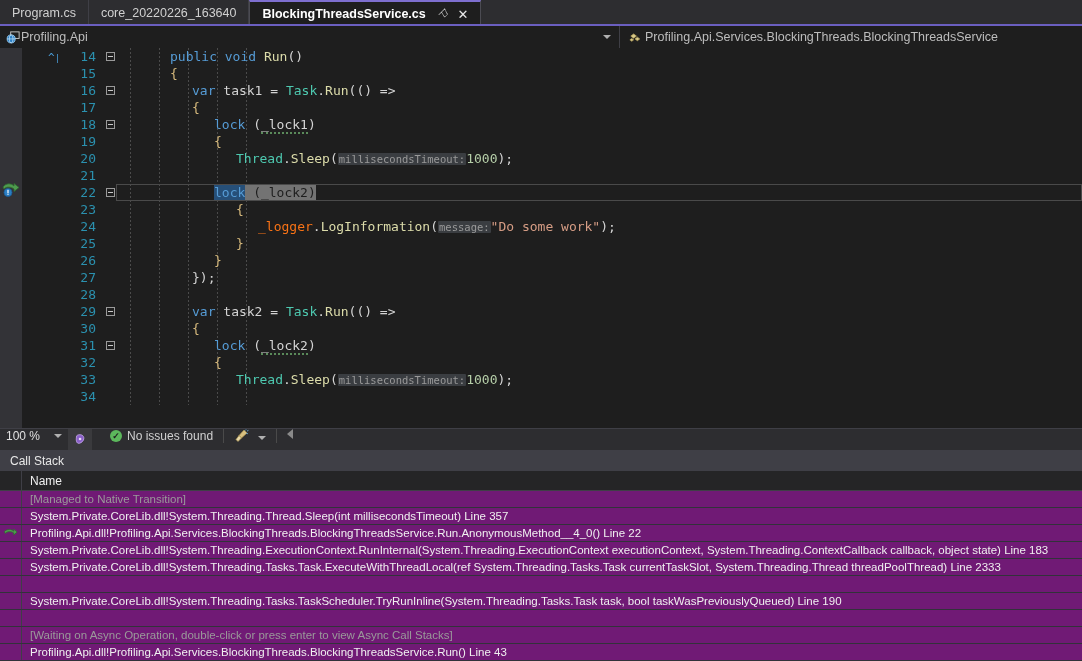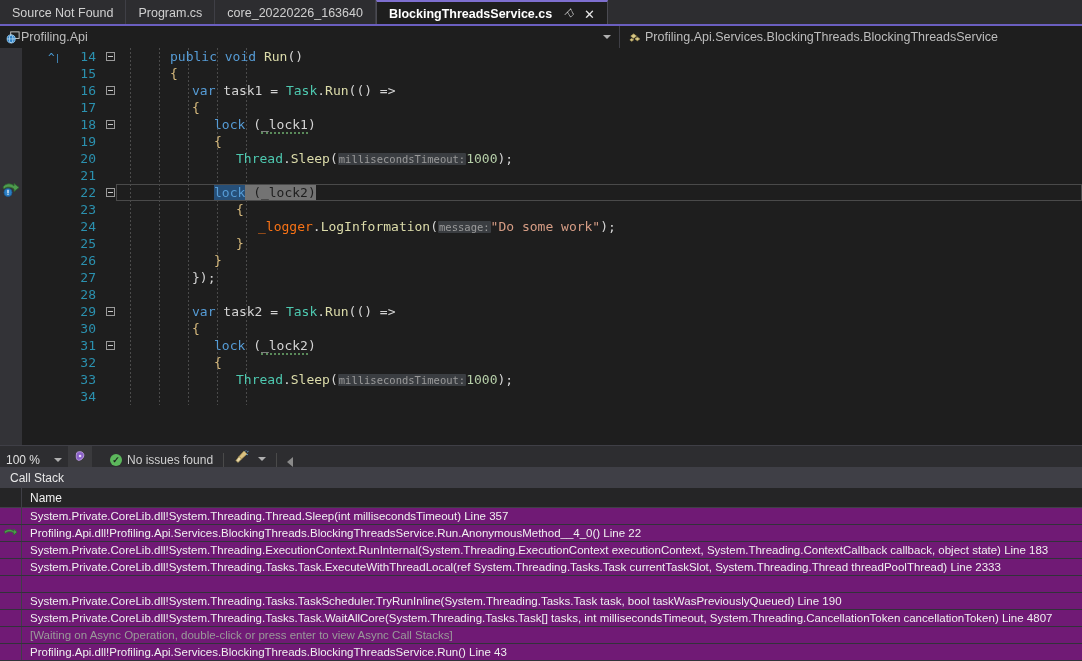--- a/index.html
+++ b/index.html
@@ -224,21 +224,21 @@
     font-size: 11px;
     font-family: "DejaVu Sans Mono", monospace;
   }
 
   
   .editor-status {
     height: 22px;
     flex: 0 0 22px;
     background: #2d2d30;
     display: flex;
-    align-items: flex-end;
+    align-items: flex-start;
     font-size: 12px;
     color: #d0d0d0;
     border-top: 1px solid #3f3f46;
   }
   .zoombox {
     width: 68px;
     display: flex;
     align-items: center;
     padding-left: 6px;
     color: #e0e0e0;
@@ -312,23 +312,20 @@
   .cs-row .cs-marker-col { border-right: 1px solid #3f3f46; }
 
   .noselect { user-select: none; }
 </style>
 </head>
 <body>
 
 <div id="app">
 
   <div class="tabstrip" id="tabstrip">
-      <div class="tab inactive">
-        <span>Source Not Found</span>
-      </div>
       <div class="tab inactive">
         <span>Program.cs</span>
       </div>
       <div class="tab inactive">
         <span>core_20220226_163640</span>
       </div>
       <div class="tab active">
         <span>BlockingThreadsService.cs</span>
         <span class="tabicons">
           <span class="pin">⚐</span>
@@ -440,20 +437,24 @@
     <div class="left-tri"></div>
   </div>
 
   <div class="callstack">
     <div class="cs-title">Call Stack</div>
     <div class="cs-header">
       <div class="cs-marker-col"></div>
       <div class="cs-name-col">Name</div>
     </div>
     <div id="cs-rows">
+        <div class="cs-row dim">
+          <div class="cs-marker-col"></div>
+          <div class="cs-name-col">[Managed to Native Transition]</div>
+        </div>
         <div class="cs-row">
           <div class="cs-marker-col"></div>
           <div class="cs-name-col">System.Private.CoreLib.dll!System.Threading.Thread.Sleep(int millisecondsTimeout) Line 357</div>
         </div>
         <div class="cs-row">
           <div class="cs-marker-col">
             <svg width="15" height="12" viewBox="0 0 16 12">
               <path d="M1.5 4.5 C4 1.5, 9 1.5, 11.5 4 L11.5 1.8 L15 5 L11.5 8.2 L11.5 6 C9 4, 4.5 4, 2.5 6.5 Z" fill="#4f9a4f" stroke="#2f6b2f" stroke-width="0.8"></path>
             </svg>
           </div>
@@ -469,21 +470,20 @@
         </div>
         <div class="cs-row">
           <div class="cs-marker-col"></div>
         </div>
         <div class="cs-row">
           <div class="cs-marker-col"></div>
           <div class="cs-name-col">System.Private.CoreLib.dll!System.Threading.Tasks.TaskScheduler.TryRunInline(System.Threading.Tasks.Task task, bool taskWasPreviouslyQueued) Line 190</div>
         </div>
         <div class="cs-row">
           <div class="cs-marker-col"></div>
-          <div class="cs-name-col">System.Private.CoreLib.dll!System.Threading.Tasks.Task.WaitAllCore(System.Threading.Tasks.Task[] tasks, int millisecondsTimeout, System.Threading.CancellationToken cancellationToken) Line 4807</div>
         </div>
         <div class="cs-row dim">
           <div class="cs-marker-col"></div>
           <div class="cs-name-col">[Waiting on Async Operation, double-click or press enter to view Async Call Stacks]</div>
         </div>
         <div class="cs-row">
           <div class="cs-marker-col"></div>
           <div class="cs-name-col">Profiling.Api.dll!Profiling.Api.Services.BlockingThreads.BlockingThreadsService.Run() Line 43</div>
         </div>
       </div>

